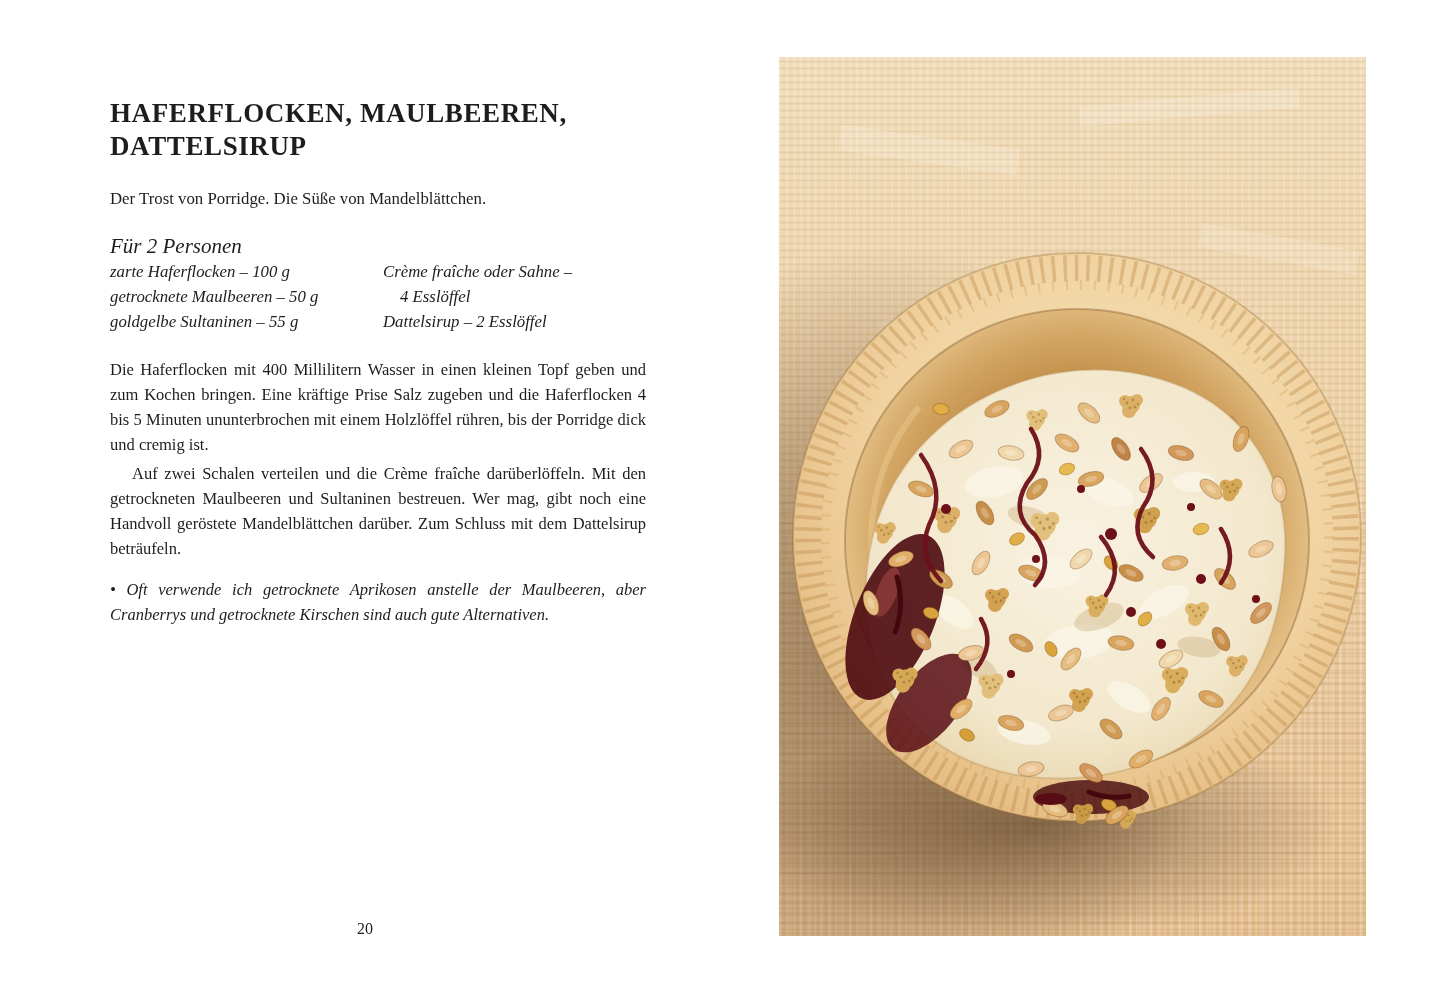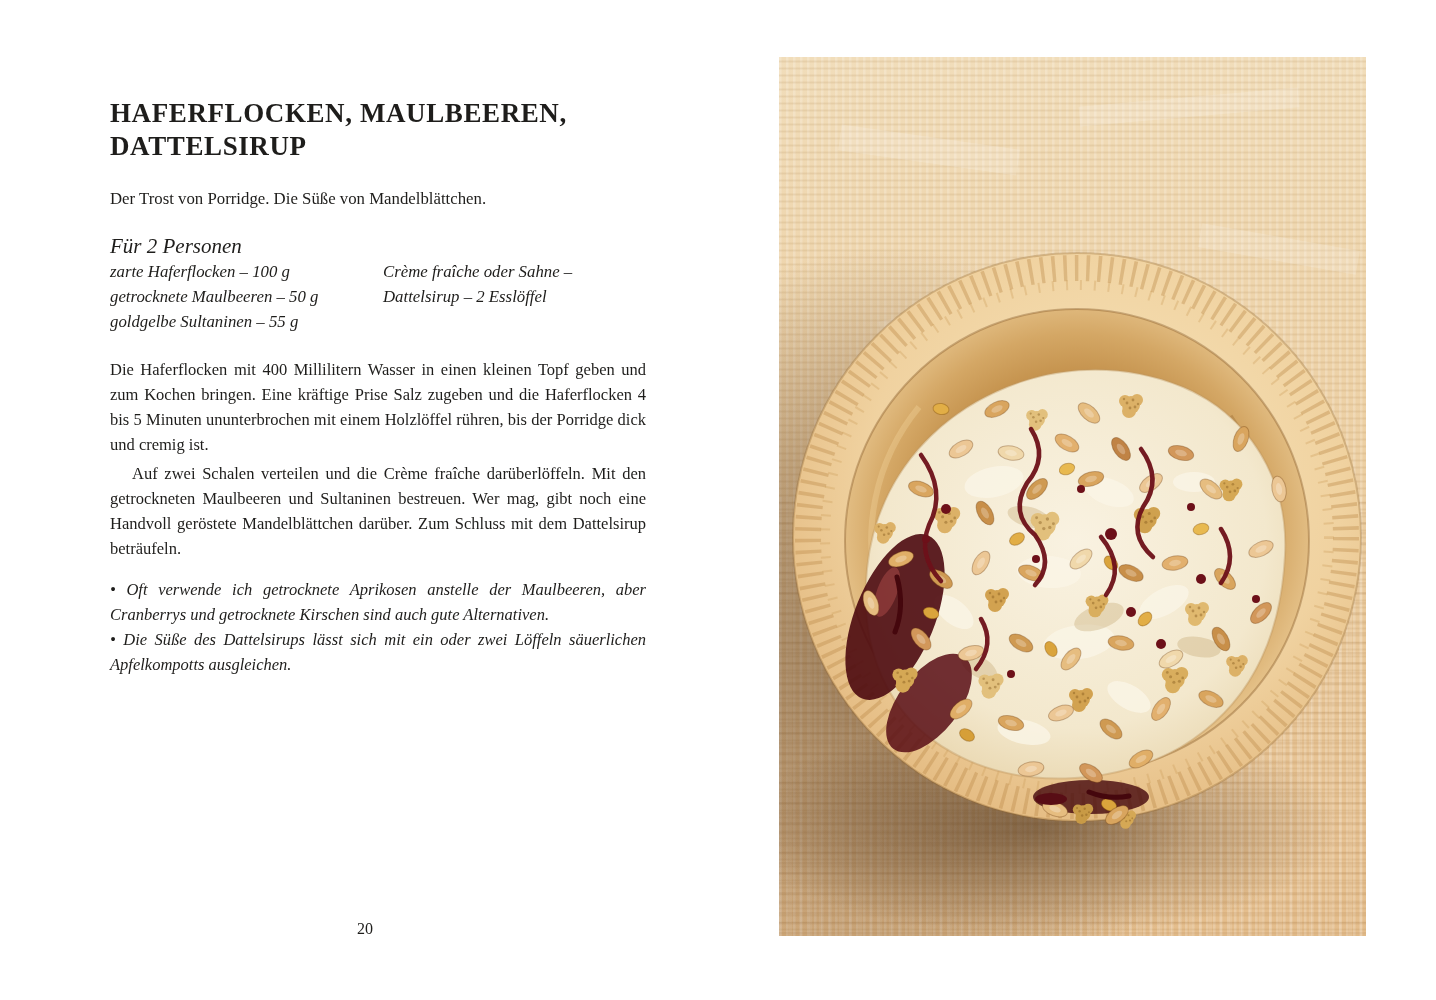--- a/index.html
+++ b/index.html
@@ -44,30 +44,30 @@
     <p class="block servings">Für 2 Personen</p>
 
     <div class="block ingredients">
       <div class="ing-col">
         <span>zarte Haferflocken – 100 g</span>
         <span>getrocknete Maulbeeren – 50 g</span>
         <span>goldgelbe Sultaninen – 55 g</span>
       </div>
       <div class="ing-col">
         <span>Crème fraîche oder Sahne –</span>
+        <span class="ind">4 Esslöffel</span>
         <span>Dattelsirup – 2 Esslöffel</span>
       </div>
     </div>
 
     <p class="block para p1">Die Haferflocken mit 400 Millilitern Wasser in einen kleinen Topf geben und zum Kochen bringen. Eine kräftige Prise Salz zugeben und die Haferflocken 4 bis 5 Minuten ununterbrochen mit einem Holzlöffel rühren, bis der Porridge dick und cremig ist.</p>
     <p class="block para p2">Auf zwei Schalen verteilen und die Crème fraîche darüberlöffeln. Mit den getrockneten Maulbeeren und Sultaninen bestreuen. Wer mag, gibt noch eine Handvoll geröstete Mandelblättchen darüber. Zum Schluss mit dem Dattelsirup beträufeln.</p>
 
     <div class="block notes">
       <p>• Oft verwende ich getrocknete Aprikosen anstelle der Maulbeeren, aber Cranberrys und getrocknete Kirschen sind auch gute Alternativen.</p>
-      <p>• Die Süße des Dattelsirups lässt sich mit ein oder zwei Löffeln säuerlichen Apfelkompotts ausgleichen.</p>
     </div>
   </section>
 
   <div class="pagenum">20</div>
 
   <figure class="photo" role="img" aria-label="Wooden bowl of creamy porridge topped with toasted almond flakes, dried mulberries, golden sultanas and dark date syrup, standing on burlap cloth">
     <svg viewBox="0 0 587 879" xmlns="http://www.w3.org/2000/svg">
       <defs>
         <linearGradient id="bgGrad" x1="0" y1="0" x2="0" y2="1">
           <stop offset="0" style="stop-color:var(--burlap_top,#f1ddba)"></stop>

